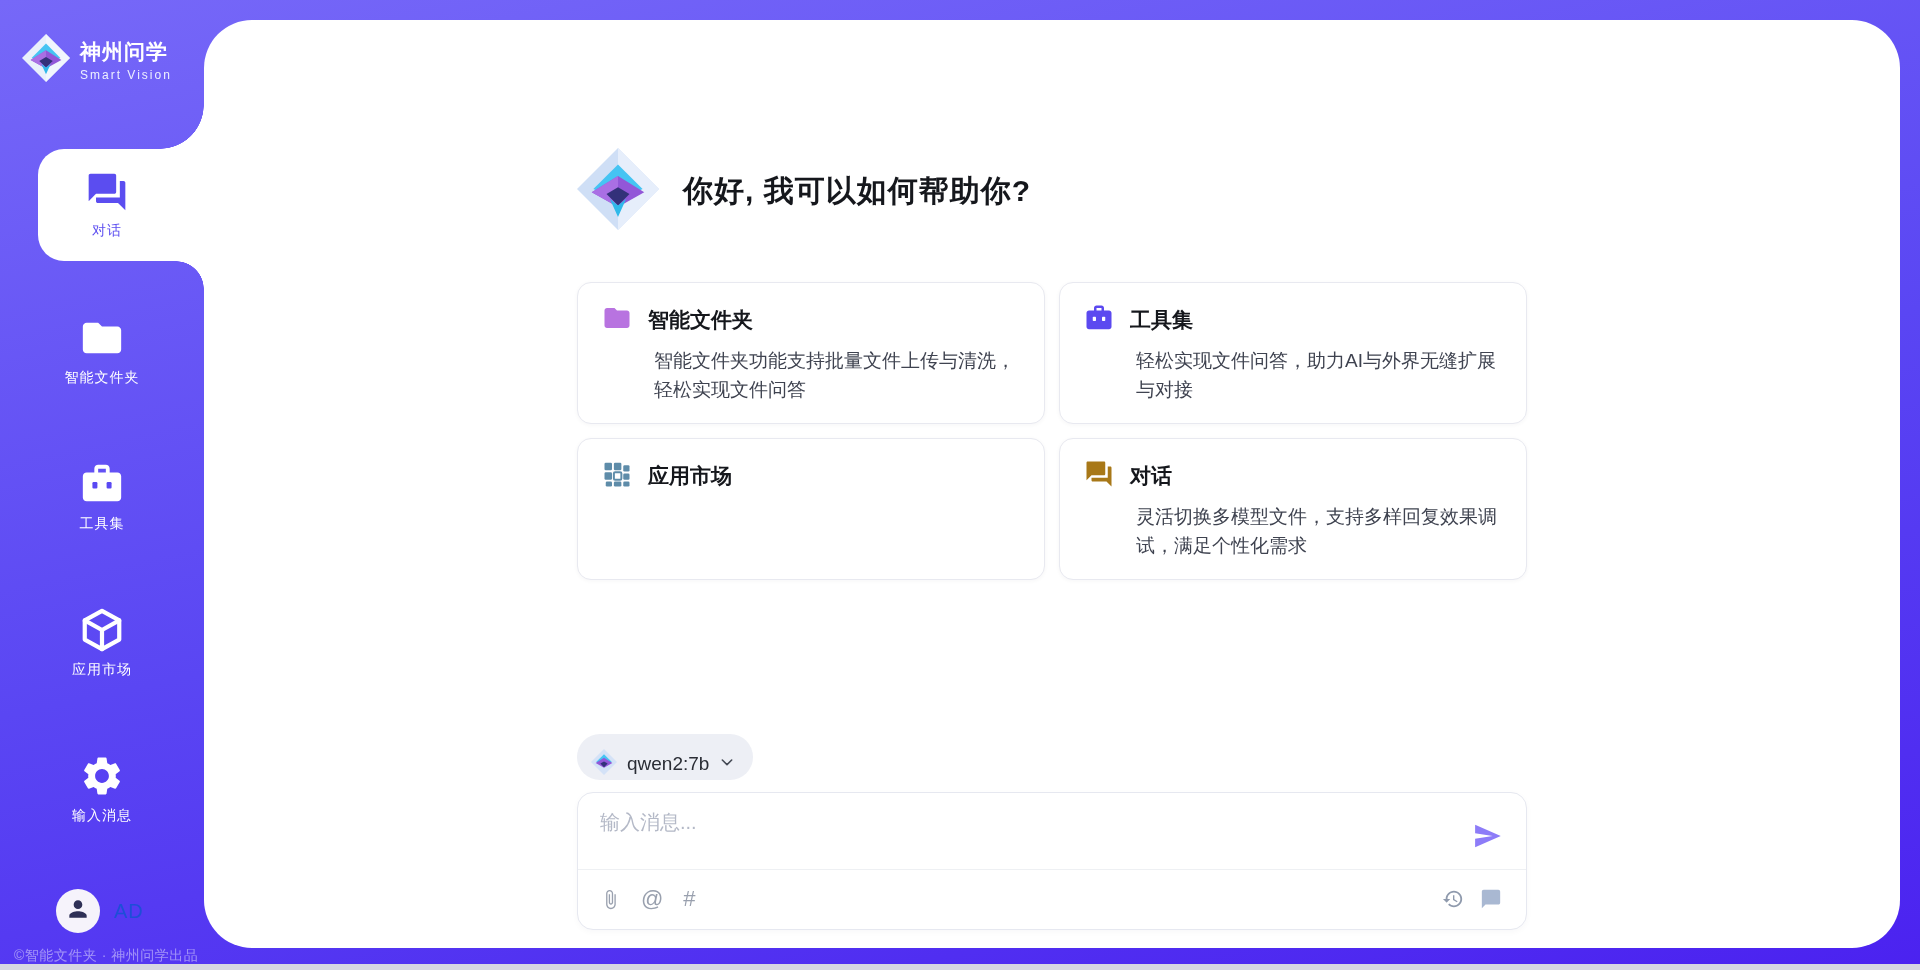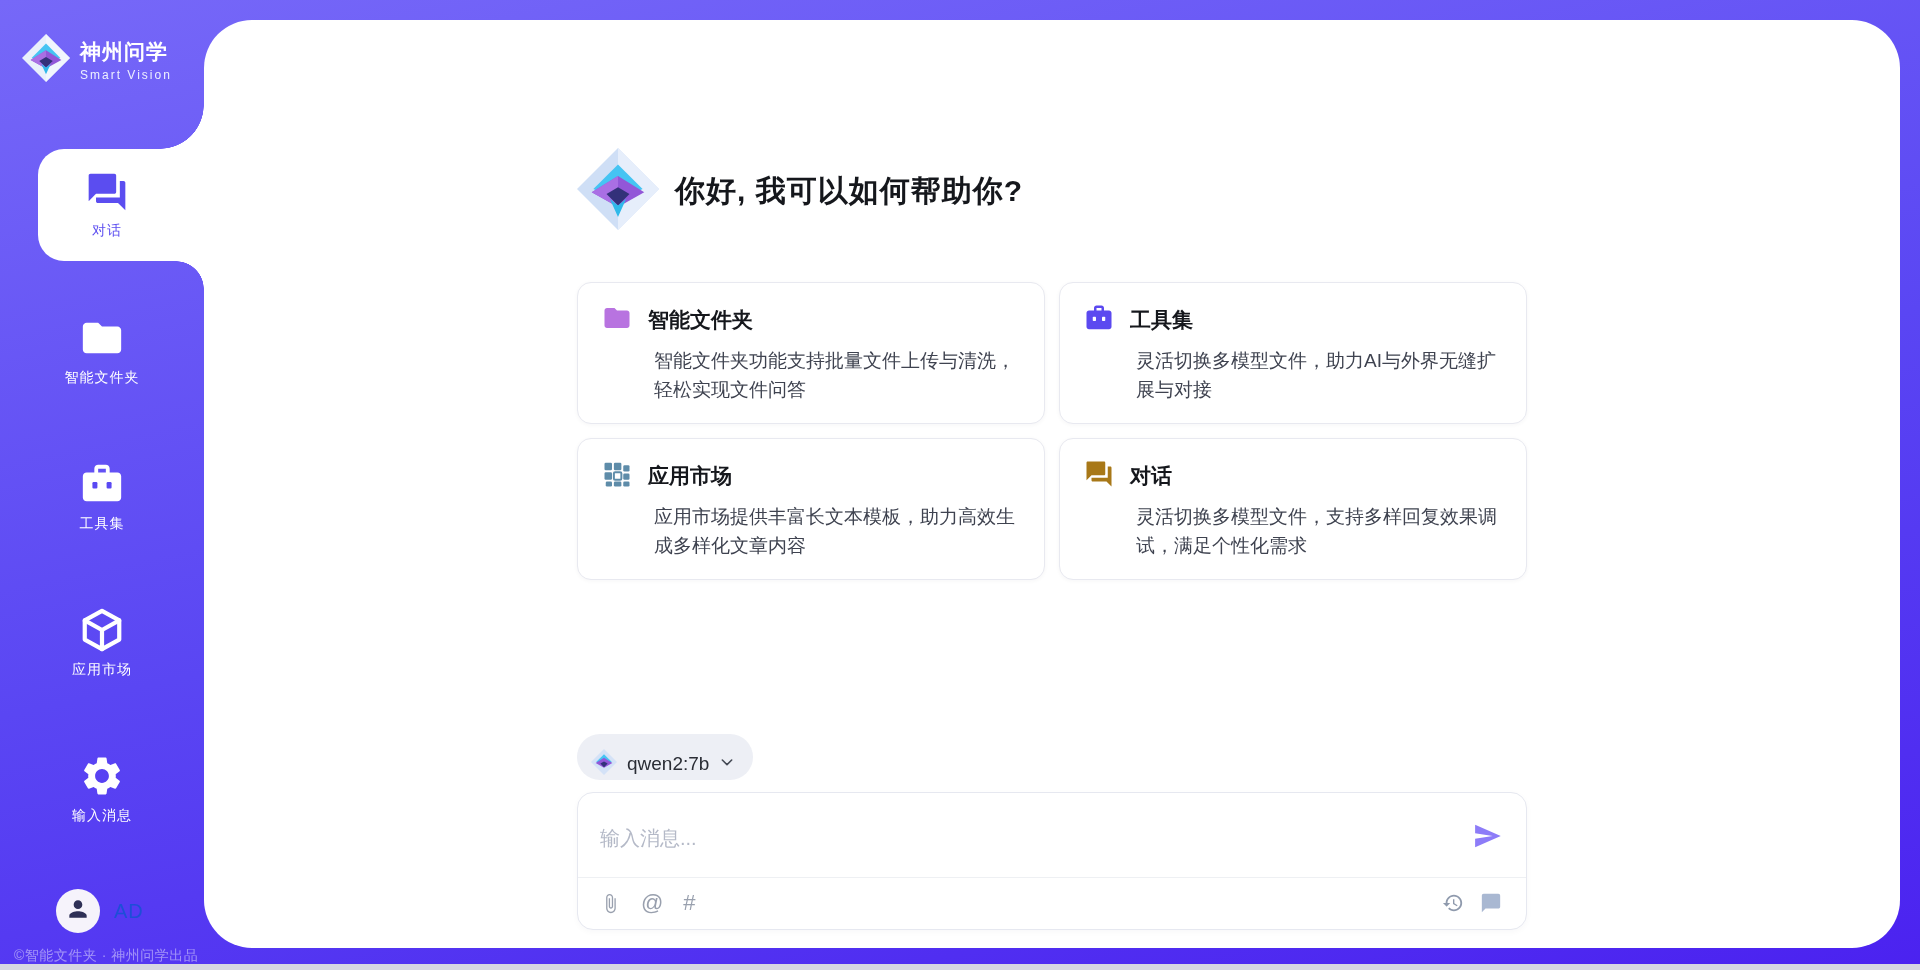--- a/index.html
+++ b/index.html
@@ -26,35 +26,35 @@
   .nav-item.active::after { content:""; position:absolute; right:0; bottom:-28px; width:28px; height:28px;
     background: radial-gradient(circle at 0 100%, rgba(0,0,0,0) 27.5px, #fff 28px); }
   .user-row { position:absolute; top:873px; left:56px; display:flex; align-items:center; gap:14px; cursor:pointer; }
   .avatar { width:44px; height:44px; border-radius:50%; background:#f6f3fb; display:flex; align-items:center; justify-content:center; }
   .user-name { color:#1d4ed8; font-size:20px; letter-spacing:1px; }
   .side-footer { position:absolute; top:931px; left:14px; color:rgba(255,255,255,0.45); font-size:14px; letter-spacing:0.5px; white-space:nowrap; }
   
   .main { position:absolute; left:204px; top:20px; width:1696px; height:928px; background:#fff;
     border-radius:48px; display:flex; flex-direction:column; align-items:center; }
   .content-col { width:950px; display:flex; flex-direction:column; }
-  .greeting-row { margin-top:128px; display:flex; align-items:center; gap:16px; }
+  .greeting-row { margin-top:128px; display:flex; align-items:center; gap:24px; }
   .greeting-title { font-size:30px; font-weight:bold; color:#15171c; letter-spacing:1px; }
   .cards { margin-top:48px; display:grid; grid-template-columns:468px 468px; grid-gap:14px; }
   .card { min-height:133px; border:1px solid #e8e9f0; border-radius:14px; background:#fff;
     box-shadow:0 1px 4px rgba(25,25,60,0.04); padding:20px 24px 18px 24px; cursor:pointer; }
   .card-head { display:flex; align-items:center; gap:16px; }
   .card-title { font-size:21px; font-weight:bold; color:#15171c; }
   .card-desc { margin-left:52px; margin-top:9px; font-size:19px; line-height:1.55; color:#3f4350; }
   .pill { margin-top:154px; align-self:flex-start; height:46px; background:#edeff5; border-radius:24px;
     display:flex; align-items:center; gap:10px; padding:14px 18px 0 14px; cursor:pointer; }
   .pill-label { font-size:19px; color:#2a2d35; }
   .composer { margin-top:12px; width:950px; height:138px; border:1px solid #e6e8f0; border-radius:16px;
     background:#fff; box-shadow:0 2px 6px rgba(25,25,60,0.03); position:relative; display:flex; flex-direction:column; }
   .composer textarea { border:none; outline:none; resize:none; width:850px; height:60px;
-    margin:32px 0 0 22px; font-family:inherit; font-size:20px; color:#2a2d35; }
+    margin:16px 0 0 22px; font-family:inherit; font-size:20px; color:#2a2d35; }
   .composer textarea::placeholder { color:#b4b9c7; }
   .composer .send-btn { position:absolute; top:28px; right:24px; width:30px; height:30px; cursor:pointer; }
   .composer-bottom { margin-top:auto; height:60px; border-top:1px solid #eef0f3;
     display:flex; align-items:center; padding:0 24px 0 22px; }
   .left-icons { display:flex; align-items:center; gap:20px; color:#99a0ae; }
   .left-icons .glyph { font-size:22px; cursor:pointer; line-height:1; }
   .right-icons { margin-left:auto; display:flex; align-items:center; gap:16px; }
   .icon-btn { cursor:pointer; display:flex; align-items:center; }
   .bottom-strip { position:absolute; left:0; bottom:0; width:1920px; height:6px; background:#d6d6e2; }
 </style>
@@ -184,41 +184,40 @@
         <div class="card-head">
           <span>
             <svg width="30" height="30" viewBox="0 0 24 24" fill="#5b49f0">
               <path d="M20 6h-4V4c0-1.11-.89-2-2-2h-4c-1.11 0-2 .89-2 2v2H4c-1.11 0-2 .89-2 2v11c0 1.11.89 2 2 2h16c1.11 0 2-.89 2-2V8c0-1.11-.89-2-2-2zm-6 0h-4V4h4v2z"></path>
               <rect x="7" y="11" width="2.6" height="3.4" rx="0.6" fill="#ffffff"></rect>
               <rect x="14.4" y="11" width="2.6" height="3.4" rx="0.6" fill="#ffffff"></rect>
             </svg>
           </span>
           <span class="card-title">工具集</span>
         </div>
-        <div class="card-desc">灵活切换多模型文件，助力AI与外界无缝扩展与对接</div>
+        <div class="card-desc">轻松实现文件问答，助力AI与外界无缝扩展与对接</div>
       </div>
 
       <div class="card">
         <div class="card-head">
           <span>
             <svg width="30" height="30" viewBox="0 0 24 24" fill="#5e8ca9">
               <rect x="2" y="3" width="6" height="6" rx="1"></rect>
               <rect x="9.5" y="3" width="6" height="6" rx="1"></rect>
               <rect x="17" y="5" width="5" height="5" rx="1"></rect>
               <rect x="2" y="10.5" width="6" height="6" rx="1"></rect>
               <rect x="9.5" y="10.5" width="6" height="6" rx="1" fill="none" stroke-width="1.6" stroke="#5e8ca9"></rect>
               <rect x="17" y="11.5" width="5" height="5" rx="1"></rect>
               <rect x="3" y="18" width="5" height="4" rx="1"></rect>
               <rect x="9.5" y="18" width="6" height="4" rx="1"></rect>
               <rect x="17" y="18" width="5" height="4" rx="1"></rect>
             </svg>
           </span>
           <span class="card-title">应用市场</span>
         </div>
-        <div class="card-desc">应用市场提供丰富长文本模板，助力高效生成多样化文章内容</div>
       </div>
 
       <div class="card">
         <div class="card-head">
           <span>
             <svg width="30" height="30" viewBox="0 0 24 24" fill="#a87818">
               <path d="M21 6h-2v9H6v2c0 .55.45 1 1 1h11l4 4V7c0-.55-.45-1-1-1zM17 12V3c0-.55-.45-1-1-1H3c-.55 0-1 .45-1 1v14l4-4h10c.55 0 1-.45 1-1z"></path>
             </svg>
           </span>
           <span class="card-title">对话</span>

